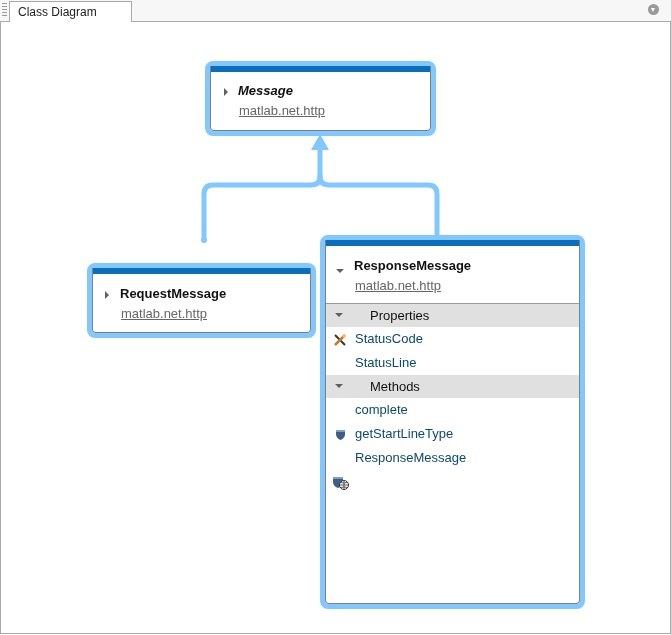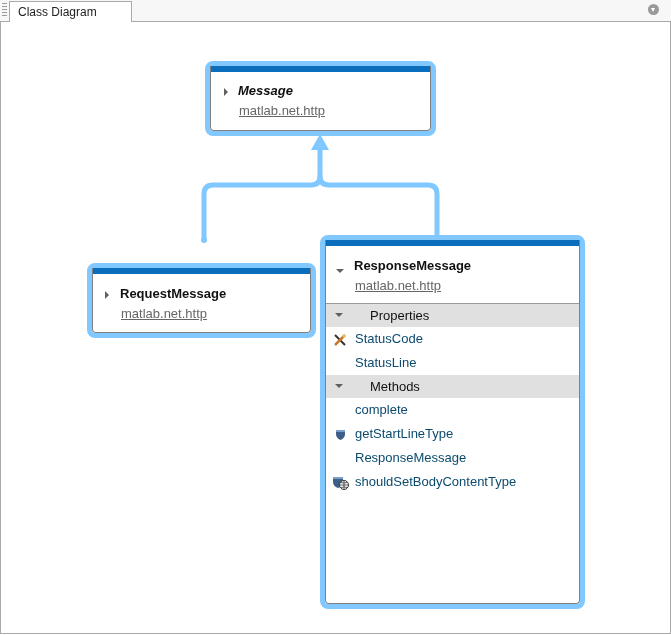--- a/index.html
+++ b/index.html
@@ -150,16 +150,15 @@
     <div class="item">
       <span>ResponseMessage</span>
     </div>
     <div class="item">
       <svg class="icon" viewBox="0 0 17 15">
         <path d="M1 2 L11 2 L11 7 Q11 11 6 13 Q1 11 1 7 Z" fill="#3d5f87"></path>
         <path d="M1 2 L11 2 L11 4 L1 4 Z" fill="#7aa0c8"></path>
         <circle cx="12" cy="10" r="4.5" fill="#fff" stroke="#333" stroke-width="1"></circle>
         <path d="M7.5 10 H16.5 M12 5.5 V14.5 M8.5 7.5 Q12 8.5 15.5 7.5 M8.5 12.5 Q12 11.5 15.5 12.5" stroke="#333" stroke-width="0.8" fill="none"></path>
       </svg>
-      <span>shouldSetBodyContentType</span>
     </div>
   </div>
 </div>
 
 </body></html>

